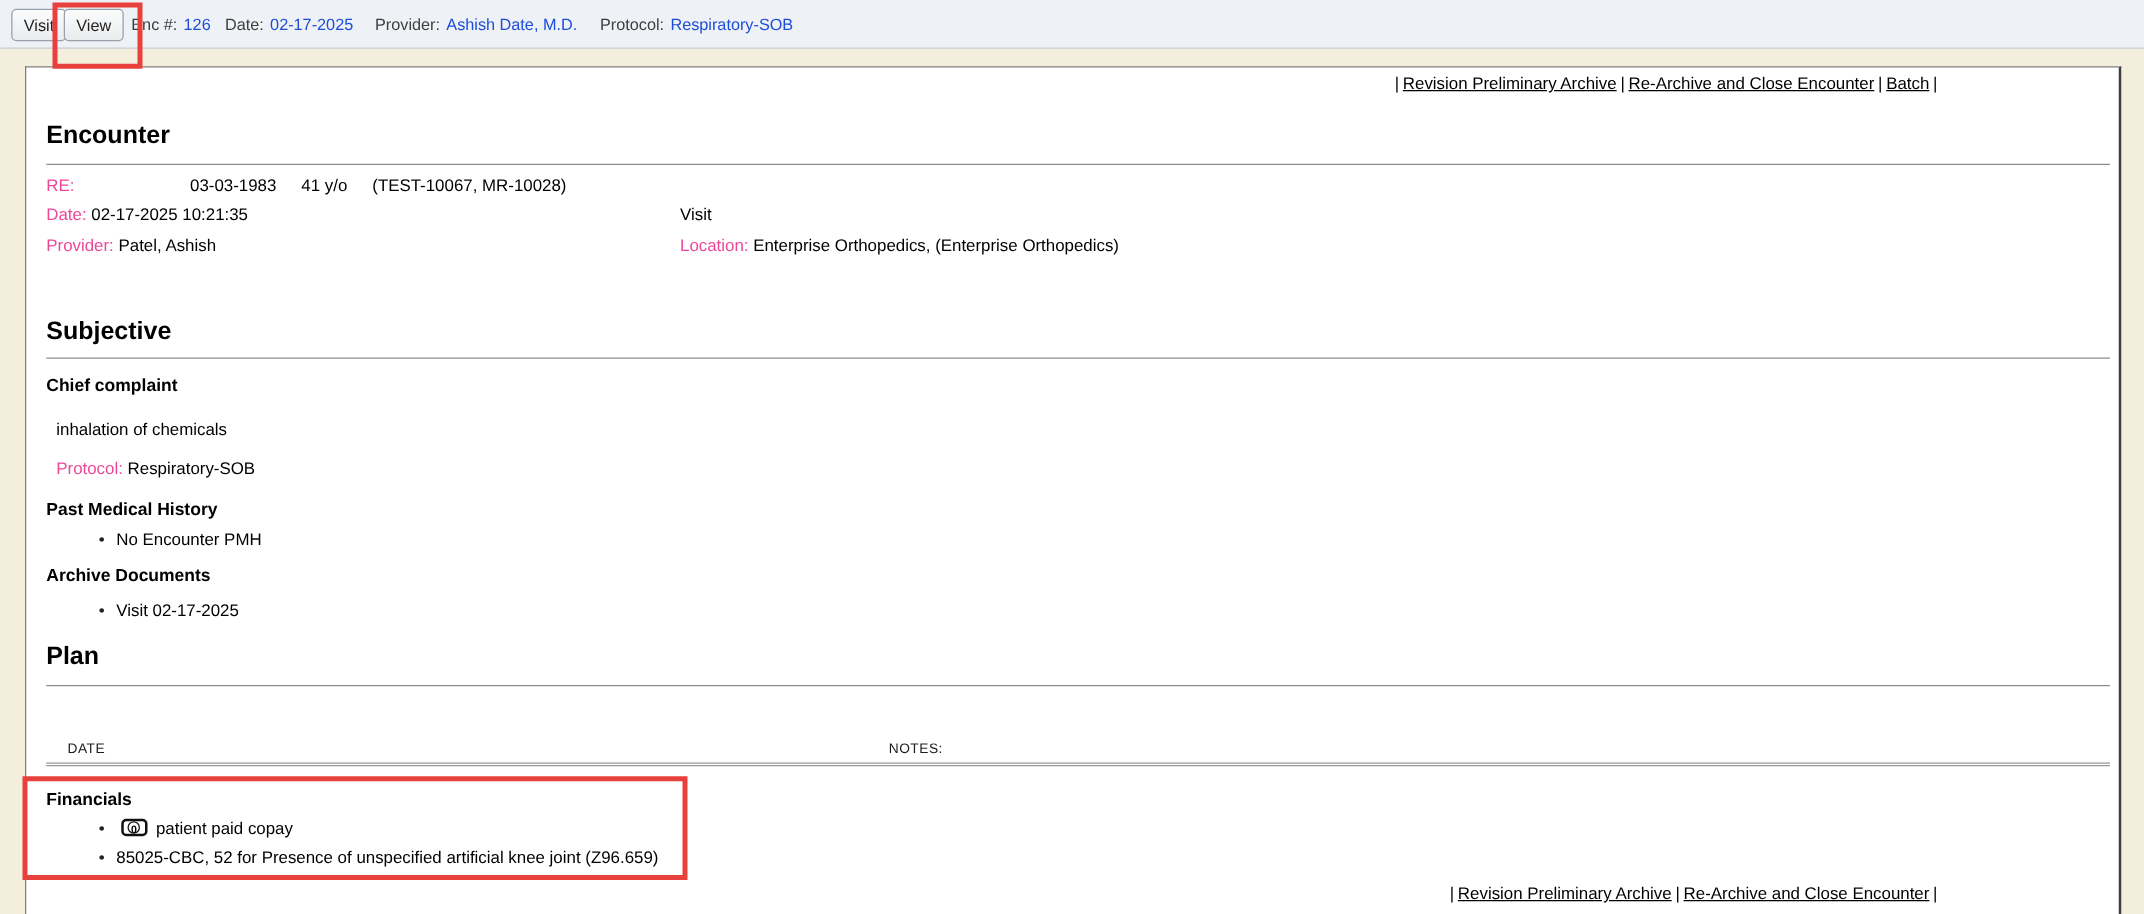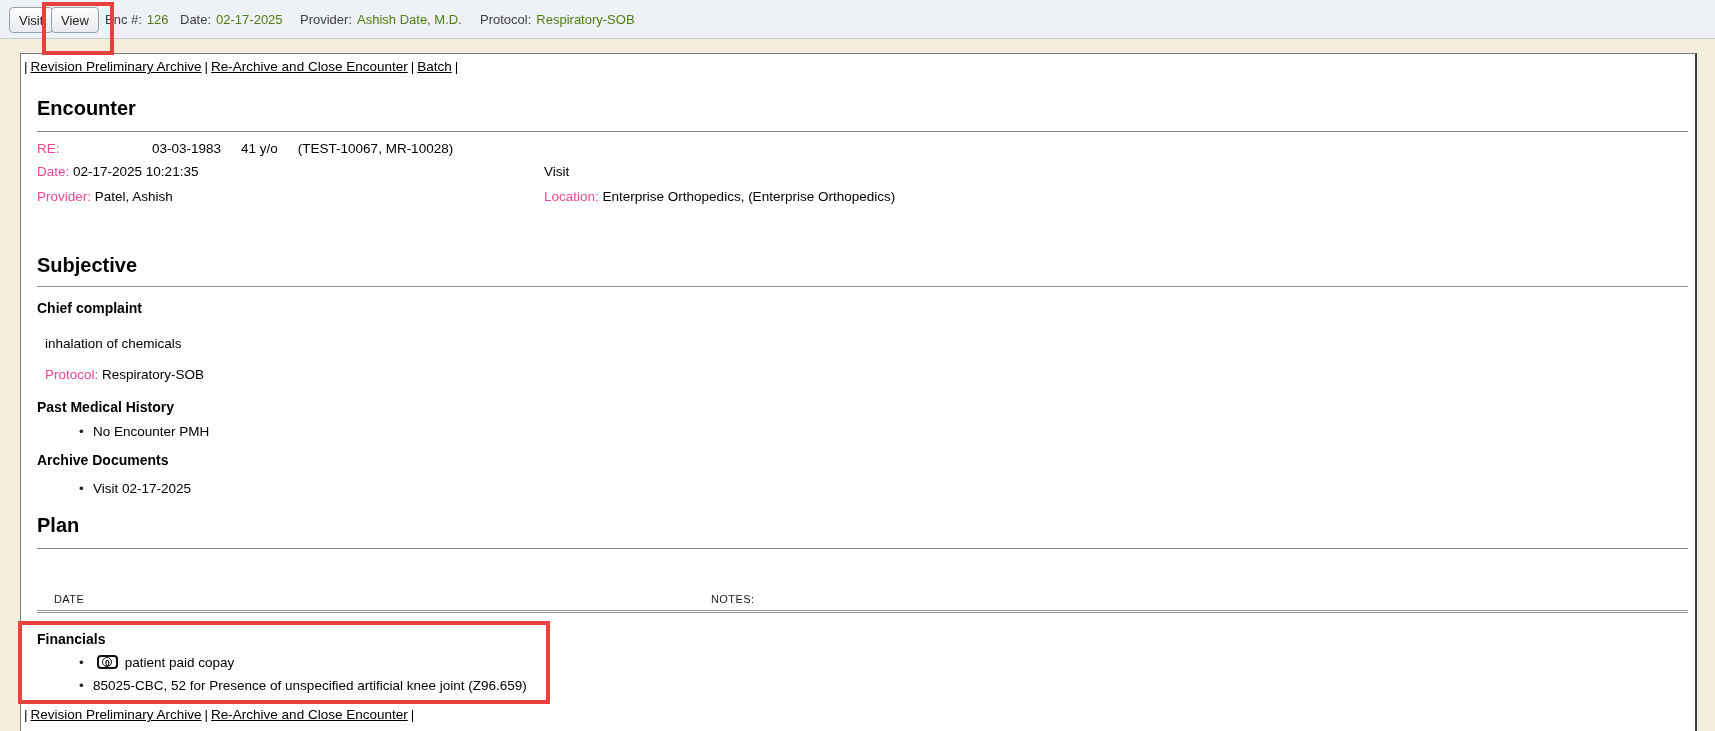--- a/index.html
+++ b/index.html
@@ -26,21 +26,21 @@
     font-size: 13px; color: #222;
     background: linear-gradient(#fcfcfd, #e9ebee);
     border: 1px solid #98a0ab;
     border-radius: 4px;
     cursor: pointer;
   }
   #tab-visit { left: 9px; }
   #tab-view  { left: 51px; }
   .tfield { position: absolute; top: 12px; font-size: 13px; white-space: nowrap; }
   .tlabel { color: #3e3e3e; margin-right: 5px; }
-  .tvalue { color: #4d7c0f; }
+  .tvalue { color: #1d4ed8; }
   
   .annotation {
     position: absolute;
     border: 4px solid #e8413d;
     pointer-events: none;
     z-index: 50;
   }
   #ann-view       { left: 42px; top: 2px;   width: 72px;  height: 53px; }
   #ann-financials { left: 18px; top: 621px; width: 532px; height: 83px; }
   
@@ -67,21 +67,21 @@
   .dblrule {
     position: absolute; left: 16px; width: 1651px; height: 3px;
     border-top: 1px solid #999; border-bottom: 1px solid #999;
   }
   .col2 { position: absolute; left: 507px; }
   .bullet { left: 58px; font-size: 13.5px; line-height: 16px; }
   .bullet::before { content: "\2022"; display: inline-block; width: 14px; color: #222; }
   .th { font-size: 11px; color: #1c1c1c; letter-spacing: 0.4px; }
   .links-row {
     left: 0; width: 1532px;
-    text-align: left; font-size: 13.5px;
+    text-align: right; font-size: 13.5px;
   }
   .lnk { color: #000; text-decoration: underline; cursor: pointer; }
   .sep { margin: 0 3px; }
   .val-gap { margin-right: 20px; }
   .re-label { display: inline-block; width: 115px; }
   
   .money-icon {
     display: inline-block; position: relative;
     width: 21px; height: 14px;
     border: 2px solid #111; border-radius: 4px;

